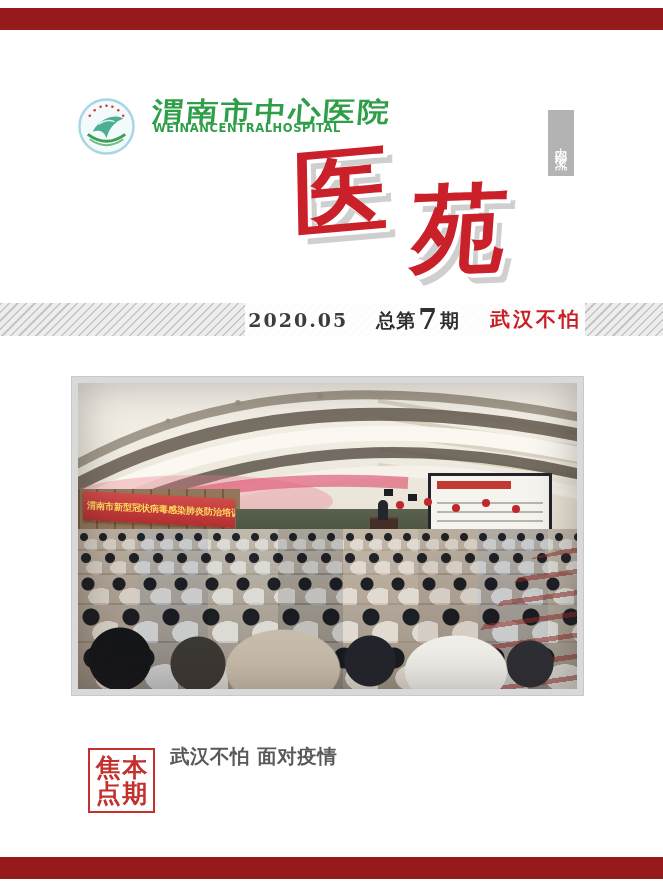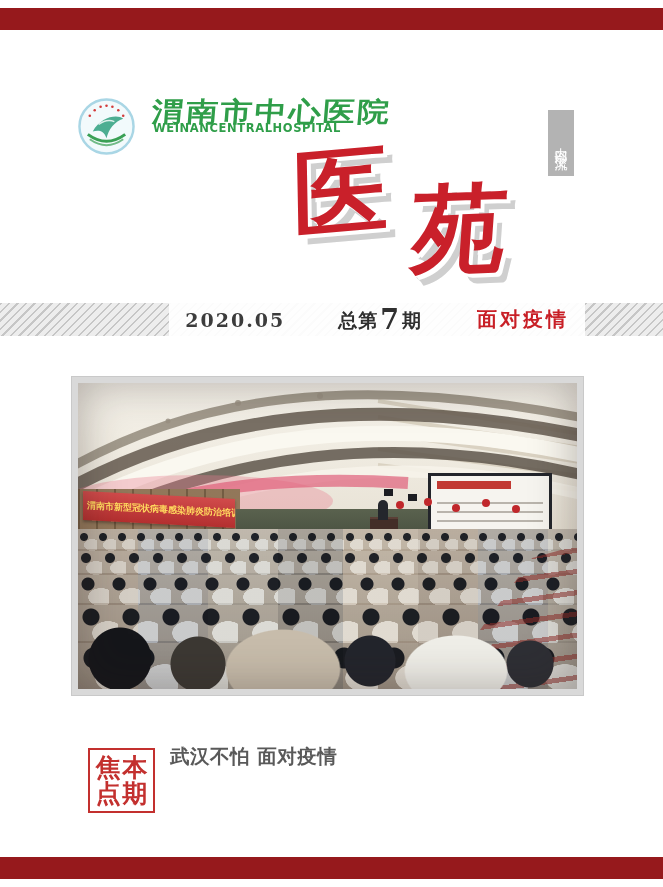--- a/index.html
+++ b/index.html
@@ -42,21 +42,21 @@
   .title-char.c1{left:293px;top:144px;transform:rotate(-5deg) skewX(-4deg);}
   .title-char.c2{left:412px;top:181px;transform:rotate(-2deg) skewX(-6deg);}
 
   
   .issue-band{
     position:absolute;left:0;top:303px;width:663px;height:33px;
     background:repeating-linear-gradient(135deg,#c6c6c6 0 1.5px,#ededed 1.5px 6px);
   }
   .issue-text{
     position:absolute;right:78px;top:0;height:33px;display:flex;align-items:center;
-    background:rgba(255,255,255,0.92);padding:0 16px;white-space:nowrap;gap:25px;
+    background:rgba(255,255,255,0.92);padding:0 3px;white-space:nowrap;
   }
   .issue-date{font-family:"DejaVu Serif","Liberation Serif",serif;font-weight:bold;
     font-size:19px;color:#3c3c3c;letter-spacing:2px;}
   .issue-no{font-family:"DejaVu Serif","Liberation Serif",serif;font-weight:bold;
     font-size:19px;color:#2f2f2f;margin-left:28px;letter-spacing:1px;}
   .issue-no .num{font-size:27px;vertical-align:-2px;margin:0 2px;}
   .issue-special{font-weight:bold;font-size:20px;color:#c81f26;margin-left:30px;letter-spacing:3px;}
 
   
   .photo-frame{
@@ -190,21 +190,21 @@
     <span>内部交流</span>
   </div>
 
   <div class="title-char c1">医</div>
   <div class="title-char c2">苑</div>
 
   <div class="issue-band">
     <div class="issue-text">
       <span class="issue-date">2020.05</span>
       <span class="issue-no"><span>总第</span><span class="num">7</span><span>期</span></span>
-      <span class="issue-special">面对疫情</span>
+      <span class="issue-special">武汉不怕</span>
     </div>
   </div>
 
   <div class="photo-frame">
     <div class="photo-inner">
       <svg class="ceiling" viewBox="0 0 499 150" preserveAspectRatio="none">
         <defs>
           <linearGradient id="cg" x1="0" y1="0" x2="0" y2="1">
             <stop offset="0" stop-color="#f7f4ec"></stop>
               <stop offset="1" stop-color="#e7e1d4"></stop>

